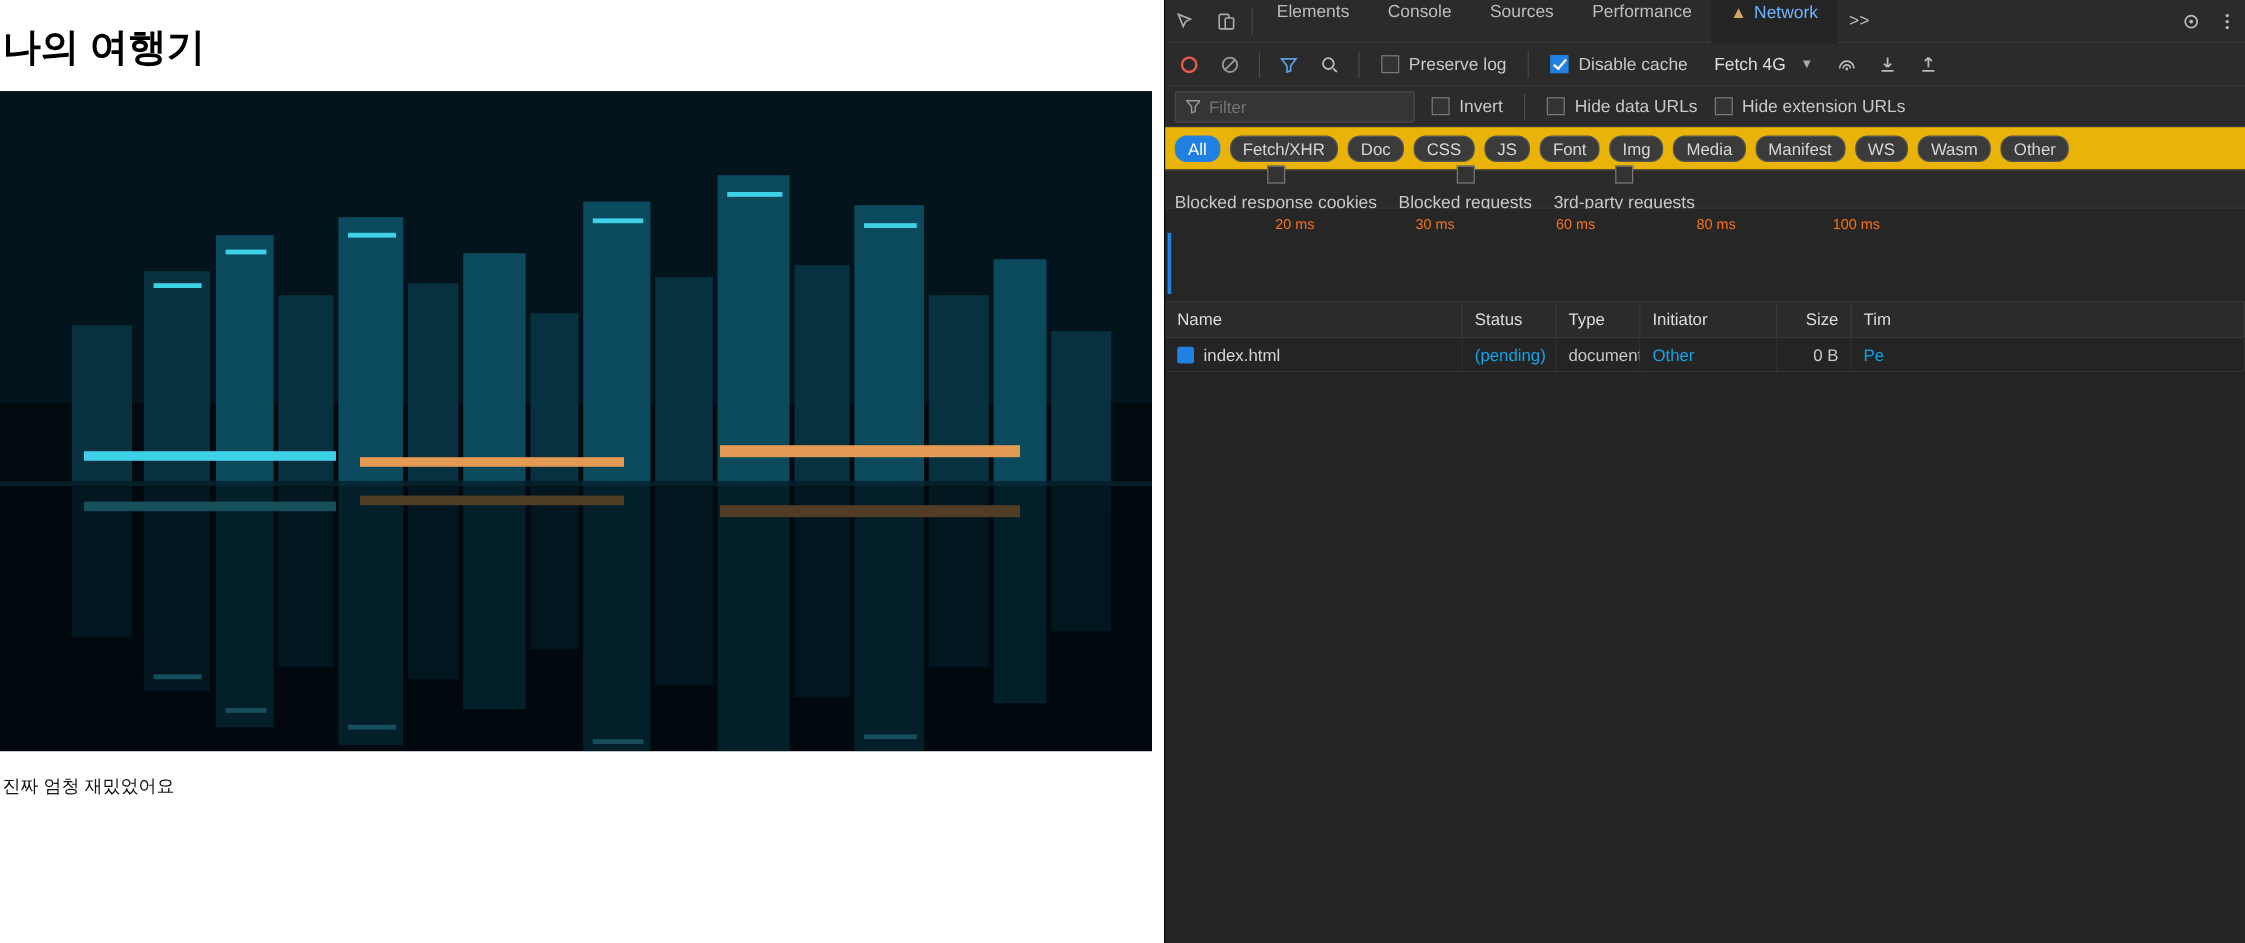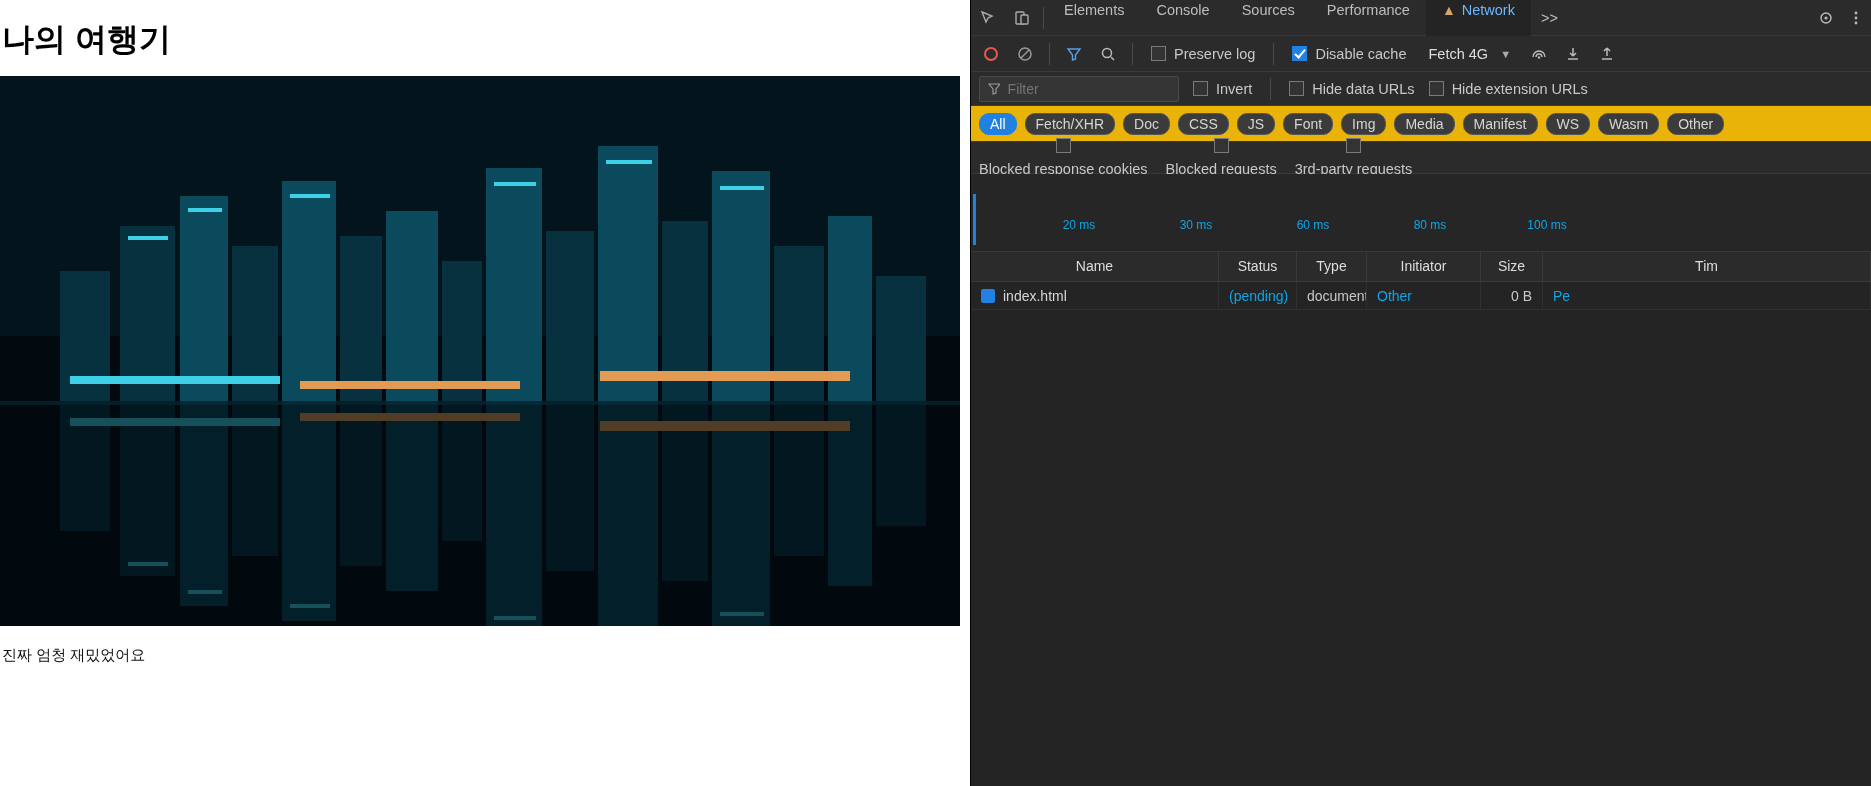--- a/index.html
+++ b/index.html
@@ -42,25 +42,25 @@
 
   .dt-pills { display:flex; align-items:center; height:36px; background:#eab308; border-bottom:1px solid #3a3a3a; padding:0 8px; gap:8px; flex-wrap:wrap; }
   .pill { background:#3b3b3b; color:#d6d6d6; padding:2px 10px; border-radius:10px; font-size:14px; border:1px solid #555; }
   .pill.active { background:#2081e2; color:#fff; border-color:#2081e2; }
 
   .dt-extra { display:flex; align-items:center; height:32px; background:#2b2b2b; border-bottom:1px solid #3a3a3a; padding:0 8px; gap:18px; }
   .dt-extra .echeck { display:flex; align-items:center; gap:8px;flex-direction:column; }
   .dt-extra .echeck .box { width:15px; height:15px; border:1px solid #7a7a7a; background:#333; }
 
   .dt-timeline { height:78px; background:#262626; border-bottom:1px solid #3a3a3a; position:relative; }
-  .dt-timeline .tick { position:absolute; top:6px; font-size:12px; color:#0ea5e9; transform:translateX(-50%);margin-top:38px; }
+  .dt-timeline .tick { position:absolute; top:6px; font-size:12px; color:#f97316; transform:translateX(-50%); }
   .dt-timeline .bluebar { position:absolute; left:2px; top:20px; bottom:6px; width:3px; background:#2081e2; }
 
   .dt-tablehead { display:flex; height:30px; background:#2b2b2b; border-bottom:1px solid #3a3a3a; }
-  .dt-tablehead .col { padding:6px 10px; color:#ddd; border-right:1px solid #3a3a3a; font-size:14px;text-align:center; }
+  .dt-tablehead .col { padding:6px 10px; color:#ddd; border-right:1px solid #3a3a3a; font-size:14px; }
   .col-name { width:248px; }
   .col-status { width:78px; }
   .col-type { width:70px; }
   .col-initiator { width:114px; }
   .col-size { width:62px; text-align:right; }
   .col-time { flex:1; }
 
   .dt-rows { flex:1; background:#242424; overflow:auto; }
   .dt-row { display:flex; height:28px; align-items:center; border-bottom:1px solid #303030; font-size:14px; }
   .dt-row .cell { padding:0 10px; border-right:1px solid #303030; overflow:hidden; white-space:nowrap; text-overflow:ellipsis; height:100%; display:flex; align-items:center; }

